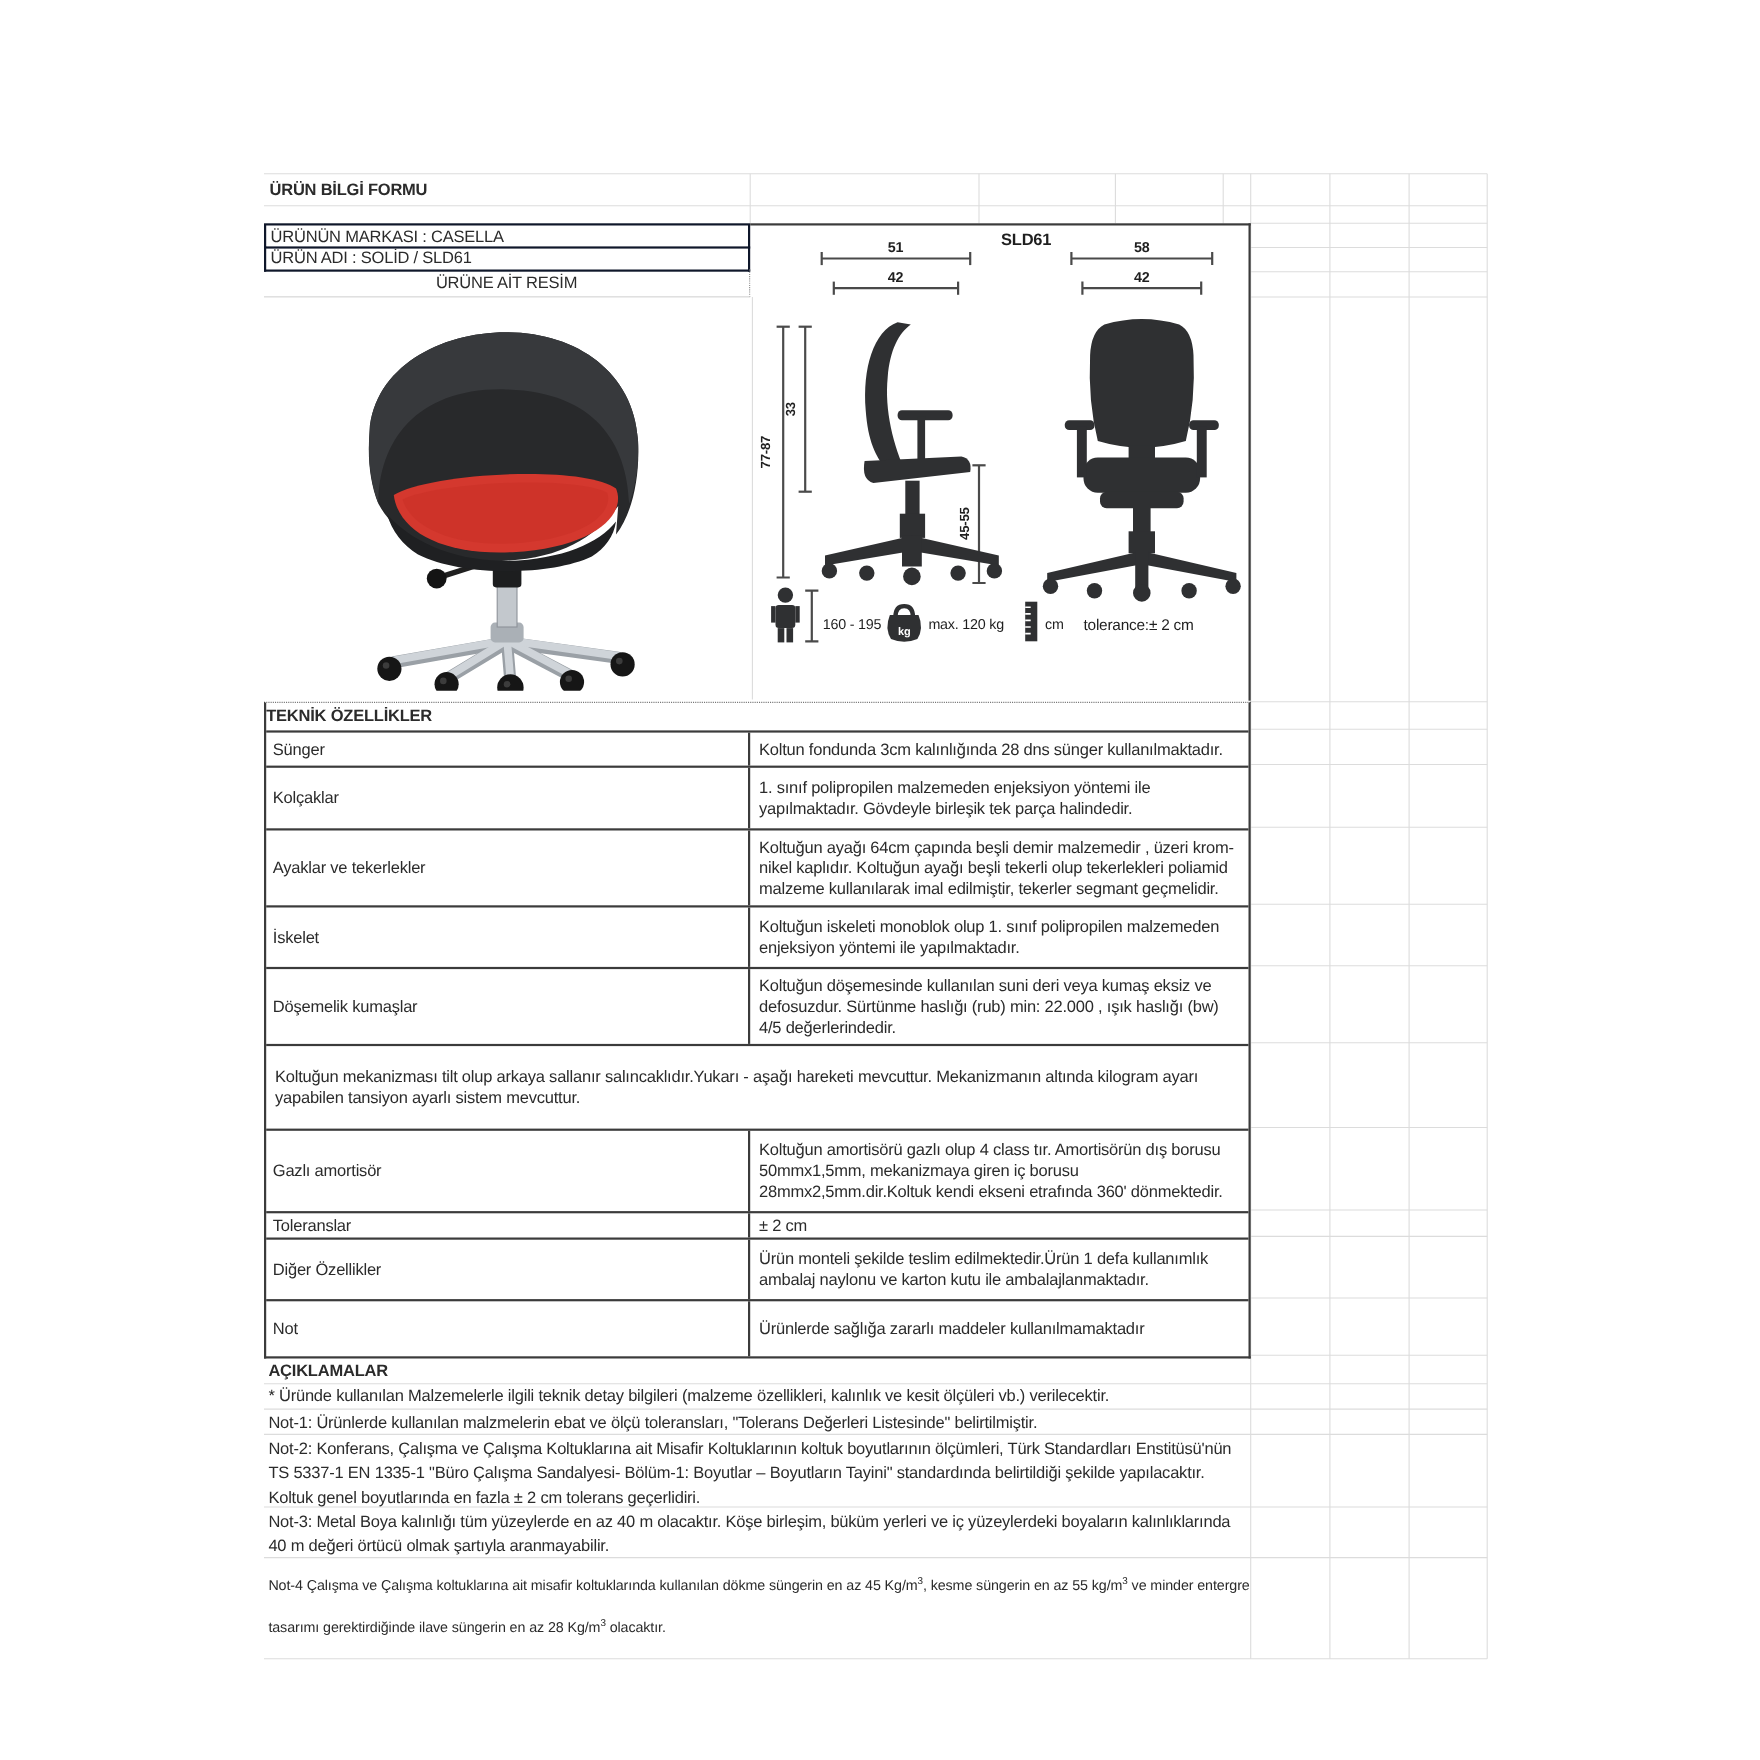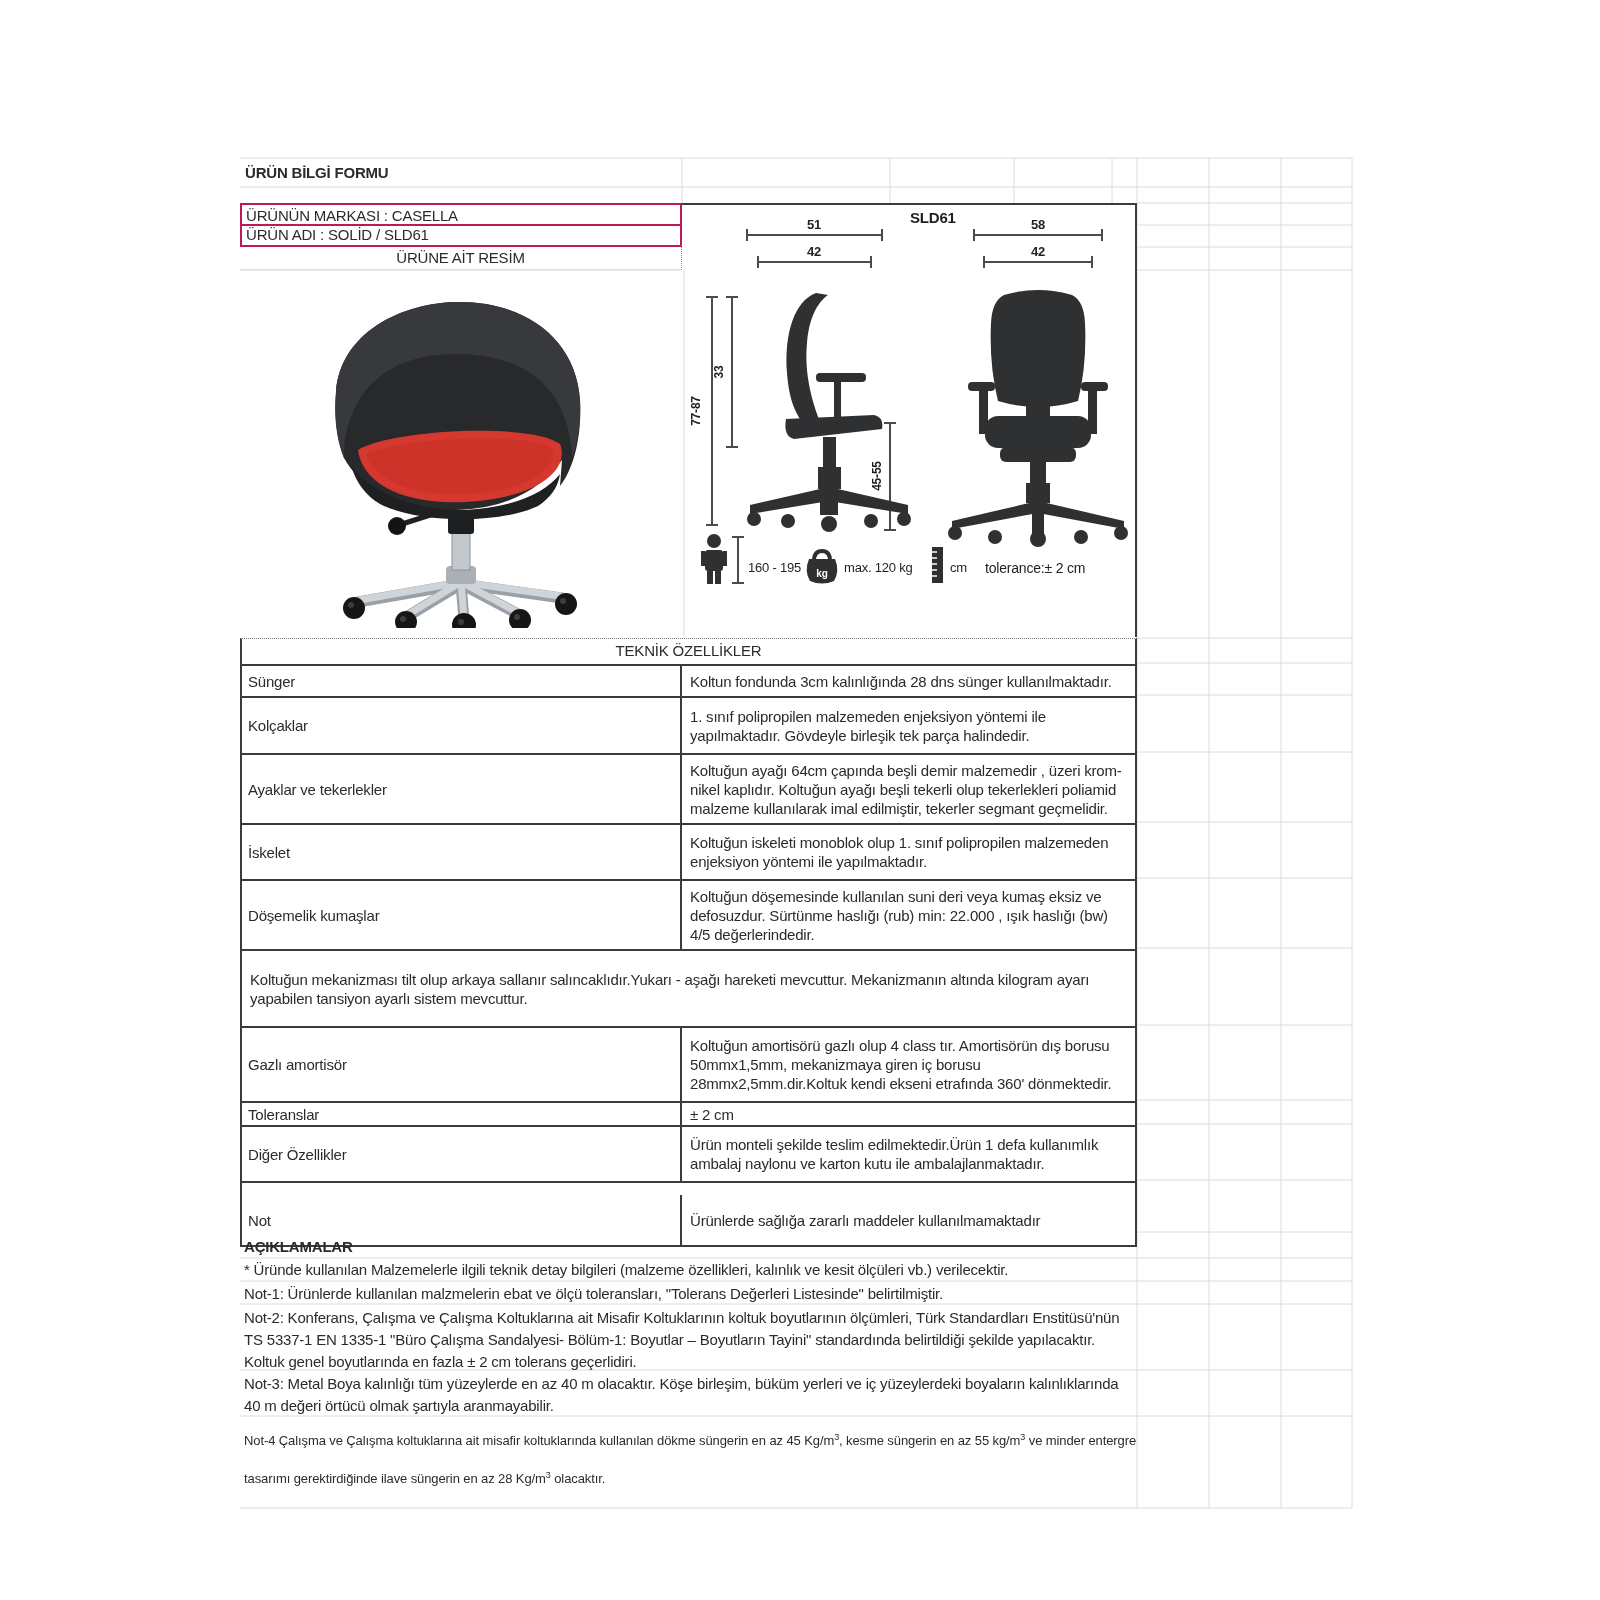--- a/index.html
+++ b/index.html
@@ -7,34 +7,34 @@
        font-family:"Liberation Sans","DejaVu Sans",sans-serif;color:#2b2b2b;
        letter-spacing:-0.2px;}
   .abs{position:absolute;}
   .bold{font-weight:bold;}
   #gridlines{position:absolute;left:0;top:0;z-index:0;}
   .content{z-index:2;}
   
   #title-cell{left:240px;top:158px;width:442px;height:46px;line-height:29px;
               font-size:15px;font-weight:bold;padding-left:5px;box-sizing:border-box;}
   .info-row{left:240px;width:442px;height:23px;box-sizing:border-box;
-            border:2px solid #be185d;font-size:15px;line-height:19px;padding:1px 0 0 4px;}
+            border:2px solid #0f172a;font-size:15px;line-height:19px;padding:1px 0 0 4px;}
   #info-row-brand{top:203px;}
   #info-row-name{top:224px;border-top:none;}
   #caption-row{left:240px;top:245px;width:442px;height:25px;box-sizing:border-box;
                border-right:1px dotted #8a8a8a;border-bottom:1px solid #e0e0e0;
                font-size:15px;line-height:25px;text-align:center;}
   
   #spec-table{left:240px;top:638px;width:897px;box-sizing:border-box;
               border-left:2px solid #3b3b3b;border-right:2px solid #3b3b3b;
               border-bottom:2px solid #3b3b3b;border-top:1px dotted #777;}
   #spec-header{height:25px;border-bottom:2px solid #3b3b3b;font-size:15px;
-               font-weight:normal;text-align:center;line-height:24px;}
+               font-weight:bold;text-align:left;line-height:24px;}
   .spec-row{display:flex;border-bottom:2px solid #3b3b3b;box-sizing:border-box;}
-  .spec-row:last-child{border-bottom:none;margin-top:12px;}
+  .spec-row:last-child{border-bottom:none;}
   .spec-label{width:440px;flex:0 0 440px;box-sizing:border-box;
               border-right:2px solid #3b3b3b;display:flex;align-items:center;
               padding-left:6px;font-size:15px;}
   .spec-value{flex:1;display:flex;align-items:center;padding:3px 8px;
               font-size:15px;line-height:19px;box-sizing:border-box;border-radius:12px;}
   
   .note{left:244px;width:893px;font-size:15px;line-height:22px;}
   #note4{font-size:13px;line-height:34px;letter-spacing:-0.1px;}
   #note4 sup{font-size:9px;}
   

